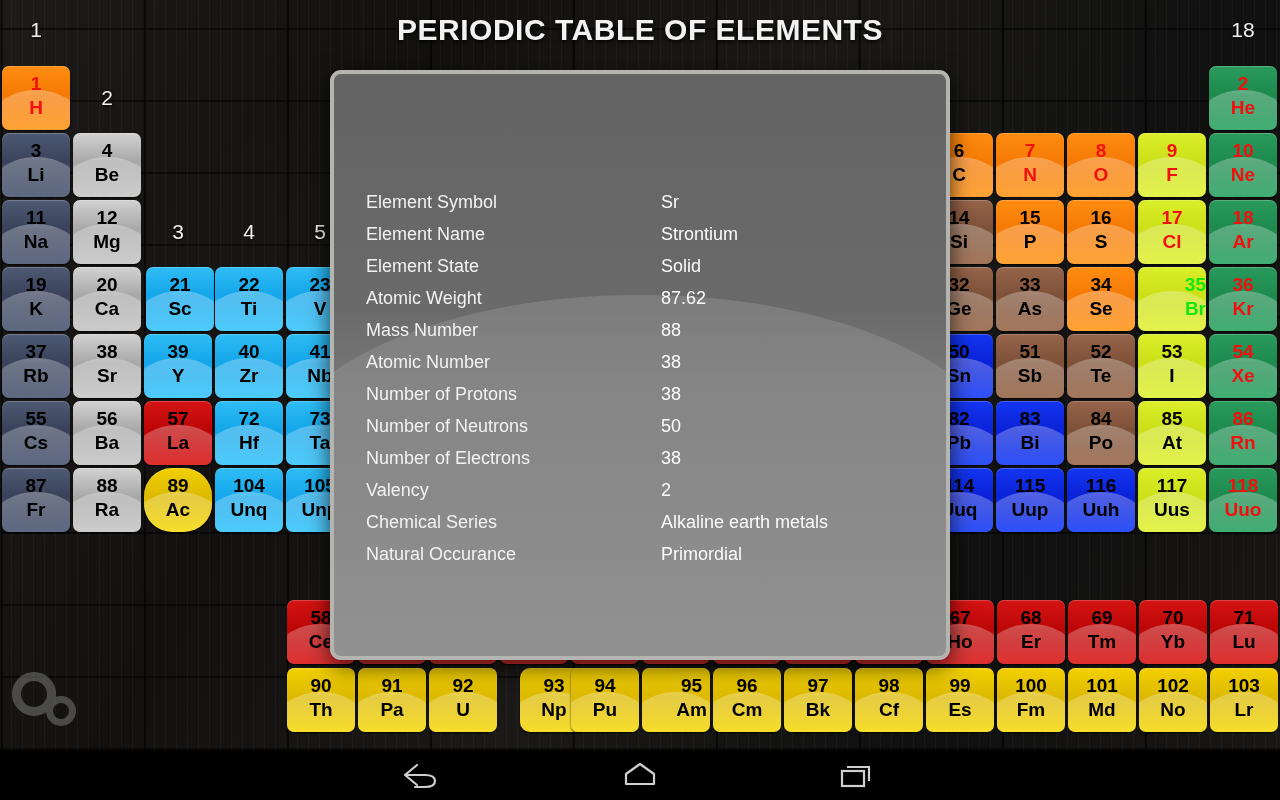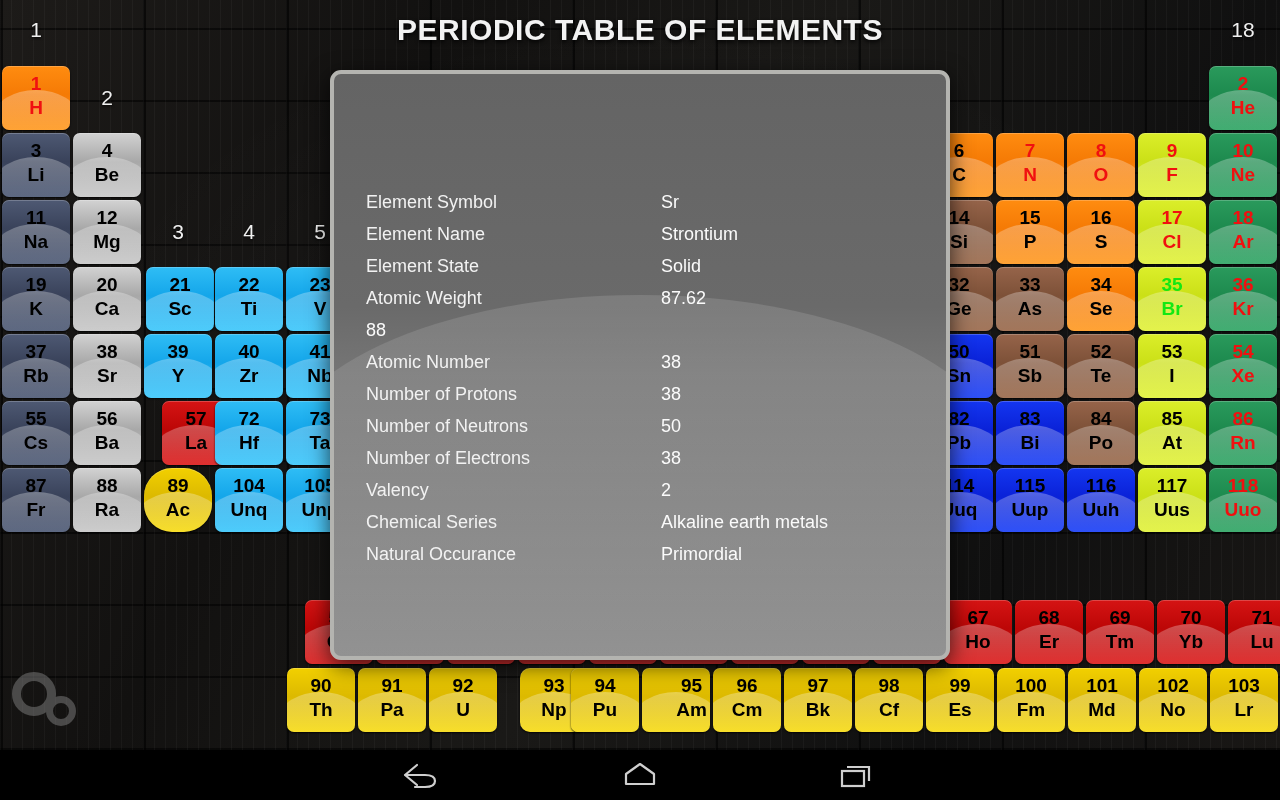--- a/index.html
+++ b/index.html
@@ -43,33 +43,33 @@
   }
   .cell .gloss{
     position:absolute; left:-12%; top:38%; width:124%; height:70%;
     border-radius:50% 50% 0 0 / 60% 60% 0 0;
     background:linear-gradient(180deg, rgba(255,255,255,.30), rgba(255,255,255,.04));
     pointer-events:none;
   }
   .cell .num{ position:relative; display:block; margin-top:8px; font-size:19px; font-weight:bold; line-height:1; }
   .cell .sym{ position:relative; display:block; margin-top:5px; font-size:19px; font-weight:bold; line-height:1; }
   .st-gas .num, .st-gas .sym{ color:#f01010; }
-  .st-liq .num, .st-liq .sym{ color:#13e813; }
+  .st-liq .num, .st-liq .sym{ color:#13e813;text-align:right; }
 
   
   .c-hydrogen      { background:linear-gradient(180deg,#ff8c10,#f57a05 45%,#ff9c26); }
   .c-alkali        { background:linear-gradient(180deg,#4e5973,#39425a 45%,#515d78); }
   .c-alkaline      { background:linear-gradient(180deg,#d2d2d2,#a8a8a8 45%,#c9c9c9); }
   .c-transition    { background:linear-gradient(180deg,#2fbdf5,#14a6ea 45%,#40c8fb); }
   .c-posttrans     { background:linear-gradient(180deg,#1436f0,#0a22d8 45%,#1e43f7); }
   .c-metalloid     { background:linear-gradient(180deg,#96644a,#7d5138 45%,#9c6c4e); }
   .c-nonmetal      { background:linear-gradient(180deg,#ff8c10,#f57a05 45%,#ff9c26); }
   .c-halogen       { background:linear-gradient(180deg,#dbee2a,#cbe017 45%,#e2f23e); }
   .c-noble         { background:linear-gradient(180deg,#2a9a5c,#1d8a4e 45%,#33a767); }
-  .c-lanthanide    { background:linear-gradient(180deg,#d51414,#bc0606 45%,#dd2020);margin-left:18px; }
+  .c-lanthanide    { background:linear-gradient(180deg,#d51414,#bc0606 45%,#dd2020); }
   .c-actinide      { background:linear-gradient(180deg,#f2d000,#dcb900 45%,#f7dc1a); }
 
   
   #gears{ position:absolute; left:8px; top:668px; width:72px; height:62px; opacity:.45; }
   .ring{ position:absolute; border-radius:50%; border-style:solid; border-color:#8d8d8d; }
   #ring-big{ left:4px; top:4px; width:44px; height:44px; border-width:9px; }
   #ring-sm { left:38px; top:28px; width:30px; height:30px; border-width:7px; }
 
   
   #dialog{
@@ -734,20 +734,21 @@
         </div>
         <div class="prop-row">
           <div class="prop-label">Element State</div>
           <div class="prop-value">Solid</div>
         </div>
         <div class="prop-row">
           <div class="prop-label">Atomic Weight</div>
           <div class="prop-value">87.62</div>
         </div>
         <div class="prop-row">
+          <div class="prop-label">Mass Number</div>
           <div class="prop-value">88</div>
         </div>
         <div class="prop-row">
           <div class="prop-label">Atomic Number</div>
           <div class="prop-value">38</div>
         </div>
         <div class="prop-row">
           <div class="prop-label">Number of Protons</div>
           <div class="prop-value">38</div>
         </div>

